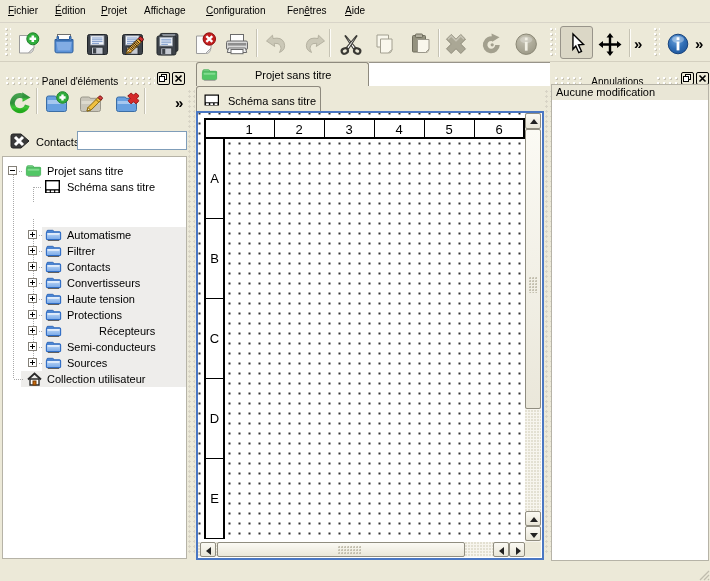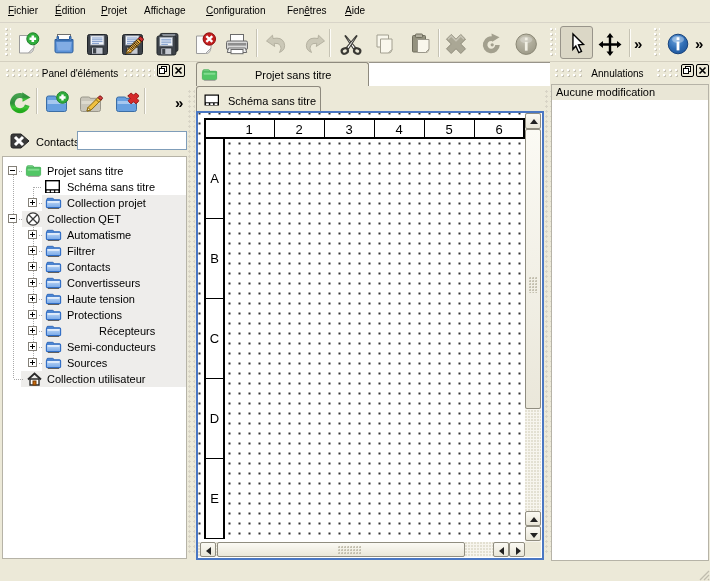--- a/index.html
+++ b/index.html
@@ -12,21 +12,21 @@
 #menubar { left:0; top:0; width:710px; height:23px; border-bottom:1px solid #d8d4c8; }
 #menubar span.mi { position:absolute; top:5px; font-size:10px;text-align:center; }
 
 
 #toolbar { left:0; top:24px; width:710px; height:38px; border-bottom:1px solid #d4d0c0; }
 .tbsep { position:absolute; top:5px; width:2px; height:28px; border-left:1px solid #c6c3b4; border-right:1px solid #fdfcf8; }
 .handle { position:absolute; width:7px; background-image:radial-gradient(circle at 2px 2px, #ffffff 1.2px, rgba(255,255,255,0) 1.4px), radial-gradient(circle at 3px 3px, #cbc7b8 1.2px, rgba(0,0,0,0) 1.4px); background-size:5px 5px; }
 .ticon { position:absolute; }
 
 
-.dtitle { height:19px; }
+.dtitle { height:19px;margin-top:8px; }
 .dtex { position:absolute; top:5px; height:9px; background-image:radial-gradient(circle at 2px 2px, #ffffff 1.3px, rgba(255,255,255,0) 1.5px), radial-gradient(circle at 3px 3px, #c9c5b6 1.3px, rgba(0,0,0,0) 1.5px); background-size:6px 5px; }
 .dbtn { position:absolute; top:1px; width:13px; height:13px; border:1px solid #000; border-radius:2px; background:#ece9d8; }
 .dttext { position:absolute; top:4.5px; width:100%; text-align:center; font-size:10px; }
 
 
 #filterinput { position:absolute; left:77px; top:131px; width:110px; height:19px; border:1px solid #7f9db9; background:#fff; }
 #tree { left:2px; top:156px; width:185px; height:403px; background:#fff; border:1px solid #b6b3a7; }
 .trow { position:absolute; left:0; height:16px; width:100%; }
 .tlabel { position:absolute; top:2px; font-size:11px; white-space:nowrap; }
 .tbg { position:absolute; top:0; height:16px; right:0; background:#eeedeb; }
@@ -279,49 +279,20 @@
     <div class="trow" style="top:22px;">
       <div style="position:absolute;left:31px;top:8px;width:8px;height:1px;background-image:linear-gradient(90deg,#aaa 1px, transparent 1px);background-size:2px 1px;"></div>
       <span style="position:absolute;left:41px;top:0px;"><svg width="17" height="15">
           <rect x="1" y="1" width="15" height="13" fill="#000"></rect>
           <rect x="2.4" y="2.4" width="12.2" height="7.8" fill="#fff"></rect>
           <rect x="2.6" y="11.4" width="3.2" height="1.9" rx="0.4" fill="#fff"></rect>
           <rect x="6.9" y="11.4" width="3.2" height="1.9" rx="0.4" fill="#fff"></rect>
           <rect x="11.2" y="11.4" width="3.2" height="1.9" rx="0.4" fill="#fff"></rect>
         </svg></span>
       <span class="tlabel" style="left:64px;">Schéma sans titre</span>
-    </div>
-    <div class="trow" style="top:38px;">
-      <div class="tbg" style="left:39px;"></div>
-      <div style="position:absolute;left:36px;top:8px;width:4px;height:1px;background-image:linear-gradient(90deg,#aaa 1px, transparent 1px);background-size:2px 1px;"></div>
-      <div class="exp plus" style="left:25px;"></div>
-      <span style="position:absolute;left:42px;top:0px;"><svg width="17" height="15">
-          <defs>
-            <linearGradient id="fg" x1="0" y1="0" x2="0" y2="1">
-              <stop offset="0" stop-color="#d6e4f8"></stop>
-              <stop offset="0.25" stop-color="#b2d0f4"></stop>
-              <stop offset="1" stop-color="#78a8e8"></stop>
-            </linearGradient>
-          </defs>
-          <path d="M1.8 5.5 V4.4 q0-1.1 1.1-1.1 h4.6 q1.1 0 1.1 1.1 v0.4 h6 q1 0 1 1 z" fill="#5590dc" stroke="#2a62b4" stroke-width="0.9"></path>
-          <rect x="1.4" y="5.2" width="14.2" height="7.3" rx="0.8" fill="url(#fg)" stroke="#2e6cc4" stroke-width="1.1"></rect>
-          <rect x="2.6" y="6.3" width="11.8" height="1.4" rx="0.7" fill="#ffffff" opacity="0.75"></rect>
-          <rect x="2.6" y="13" width="11.8" height="1.1" rx="0.5" fill="#606060"></rect>
-        </svg></span>
-      <span class="tlabel" style="left:64px;">Collection projet</span>
-    </div>
-    <div class="trow" style="top:54px;">
-      <div class="tbg" style="left:19px;"></div>
-      <div style="position:absolute;left:16px;top:8px;width:4px;height:1px;background-image:linear-gradient(90deg,#aaa 1px, transparent 1px);background-size:2px 1px;"></div>
-      <div class="exp minus" style="left:5px;"></div>
-      <span style="position:absolute;left:22px;top:0px;"><svg width="16" height="16">
-          <circle cx="8" cy="8" r="6.2" fill="#fff" stroke="#3a3a3a" stroke-width="1.3"></circle>
-          <path d="M3.8 3.8 L12.2 12.2 M12.2 3.8 L3.8 12.2" stroke="#3a3a3a" stroke-width="1.3"></path>
-        </svg></span>
-      <span class="tlabel" style="left:44px;">Collection QET</span>
     </div>
     <div class="trow" style="top:70px;">
       <div class="tbg" style="left:39px;"></div>
       <div style="position:absolute;left:36px;top:8px;width:4px;height:1px;background-image:linear-gradient(90deg,#aaa 1px, transparent 1px);background-size:2px 1px;"></div>
       <div class="exp plus" style="left:25px;"></div>
       <span style="position:absolute;left:42px;top:0px;"><svg width="17" height="15">
           <defs>
             <linearGradient id="fg" x1="0" y1="0" x2="0" y2="1">
               <stop offset="0" stop-color="#d6e4f8"></stop>
               <stop offset="0.25" stop-color="#b2d0f4"></stop>

